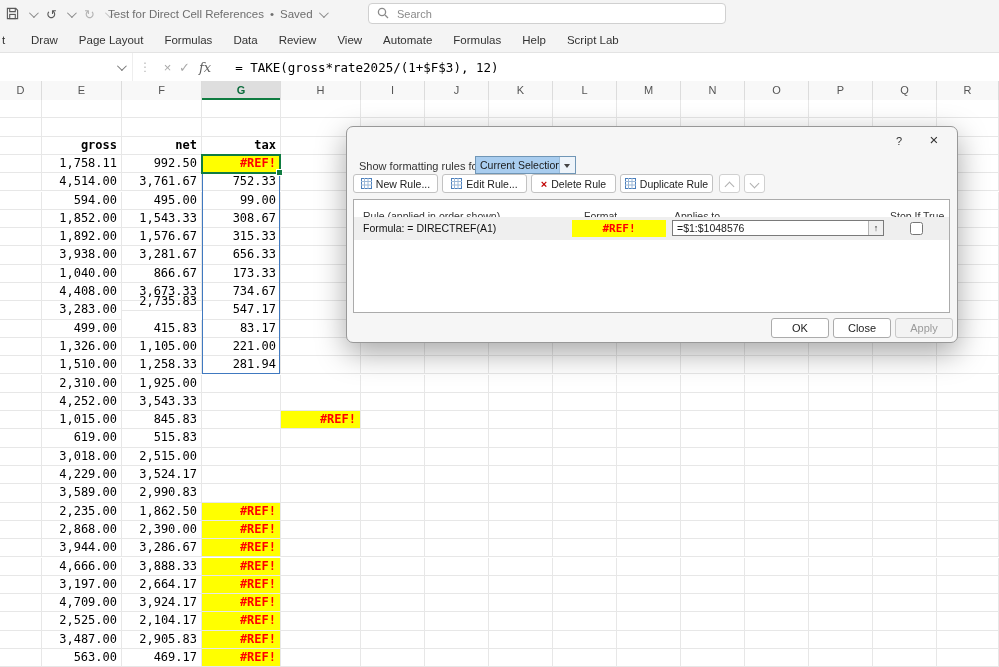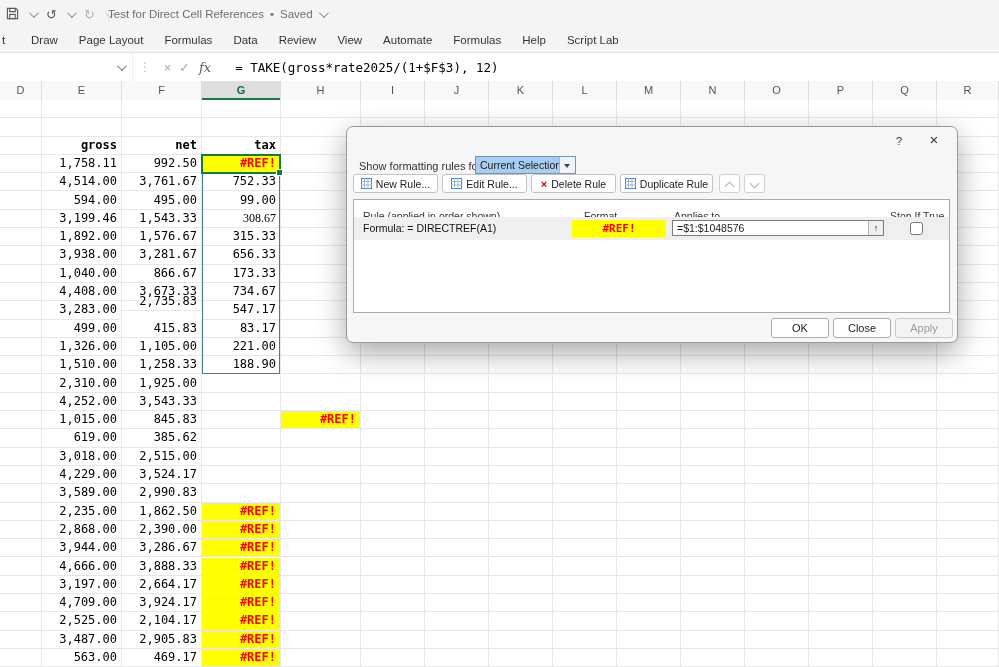--- a/index.html
+++ b/index.html
@@ -97,20 +97,29 @@
       <span class="ic">↺</span>
       <span class="chev"></span>
       <span class="ic dis">↻</span>
       <span class="chev" style="border-color:#c4c4c4"></span>
     </div>
     <div class="doc-title">
       <span>Test for Direct Cell References</span>
       <span>•</span>
       <span>Saved</span>
       <span class="chev"></span>
+    </div>
+    <div class="searchbox">
+      <span>
+        <svg width="12" height="12" viewBox="0 0 12 12" fill="none" stroke="#8a8a8a" stroke-width="1.3">
+          <circle cx="5" cy="5" r="3.6"></circle>
+            <path d="M8 8 L11 11"></path>
+        </svg>
+      </span>
+      <input placeholder="Search" style="">
     </div>
   </div>
 
   <div class="tabs">
     <span class="tab-frag">t</span>
   <span class="tab">Draw</span>
       <span class="tab">Page Layout</span>
       <span class="tab">Formulas</span>
       <span class="tab">Data</span>
       <span class="tab">Review</span>
@@ -235,23 +244,23 @@
       <div class="cell" style="left: 425px; top: 91.5px; width: 64px; height: 18.3px;"></div>
       <div class="cell" style="left: 489px; top: 91.5px; width: 64px; height: 18.3px;"></div>
       <div class="cell" style="left: 553px; top: 91.5px; width: 64px; height: 18.3px;"></div>
       <div class="cell" style="left: 617px; top: 91.5px; width: 64px; height: 18.3px;"></div>
       <div class="cell" style="left: 681px; top: 91.5px; width: 64px; height: 18.3px;"></div>
       <div class="cell" style="left: 745px; top: 91.5px; width: 64px; height: 18.3px;"></div>
       <div class="cell" style="left: 809px; top: 91.5px; width: 64px; height: 18.3px;"></div>
       <div class="cell" style="left: 873px; top: 91.5px; width: 64px; height: 18.3px;"></div>
       <div class="cell" style="left: 937px; top: 91.5px; width: 62px; height: 18.3px;"></div>
       <div class="cell" style="left: 0px; top: 109.8px; width: 42px; height: 18.3px;"></div>
-      <div class="cell num" style="left: 42px; top: 109.8px; width: 80px; height: 18.3px;">3,199.46</div>
+      <div class="cell num" style="left: 42px; top: 109.8px; width: 80px; height: 18.3px;">1,852.00</div>
       <div class="cell num" style="left: 122px; top: 109.8px; width: 80px; height: 18.3px;">1,543.33</div>
-      <div class="cell num" style="left: 202px; top: 109.8px; width: 79px; height: 18.3px; font-family: Liberation Serif, serif;">308.67</div>
+      <div class="cell num" style="left: 202px; top: 109.8px; width: 79px; height: 18.3px;">308.67</div>
       <div class="cell" style="left: 281px; top: 109.8px; width: 80px; height: 18.3px;"></div>
       <div class="cell" style="left: 361px; top: 109.8px; width: 64px; height: 18.3px;"></div>
       <div class="cell" style="left: 425px; top: 109.8px; width: 64px; height: 18.3px;"></div>
       <div class="cell" style="left: 489px; top: 109.8px; width: 64px; height: 18.3px;"></div>
       <div class="cell" style="left: 553px; top: 109.8px; width: 64px; height: 18.3px;"></div>
       <div class="cell" style="left: 617px; top: 109.8px; width: 64px; height: 18.3px;"></div>
       <div class="cell" style="left: 681px; top: 109.8px; width: 64px; height: 18.3px;"></div>
       <div class="cell" style="left: 745px; top: 109.8px; width: 64px; height: 18.3px;"></div>
       <div class="cell" style="left: 809px; top: 109.8px; width: 64px; height: 18.3px;"></div>
       <div class="cell" style="left: 873px; top: 109.8px; width: 64px; height: 18.3px;"></div>
@@ -357,21 +366,21 @@
       <div class="cell" style="left: 553px; top: 237.9px; width: 64px; height: 18.3px;"></div>
       <div class="cell" style="left: 617px; top: 237.9px; width: 64px; height: 18.3px;"></div>
       <div class="cell" style="left: 681px; top: 237.9px; width: 64px; height: 18.3px;"></div>
       <div class="cell" style="left: 745px; top: 237.9px; width: 64px; height: 18.3px;"></div>
       <div class="cell" style="left: 809px; top: 237.9px; width: 64px; height: 18.3px;"></div>
       <div class="cell" style="left: 873px; top: 237.9px; width: 64px; height: 18.3px;"></div>
       <div class="cell" style="left: 937px; top: 237.9px; width: 62px; height: 18.3px;"></div>
       <div class="cell" style="left: 0px; top: 256.2px; width: 42px; height: 18.3px;"></div>
       <div class="cell num" style="left: 42px; top: 256.2px; width: 80px; height: 18.3px;">1,510.00</div>
       <div class="cell num" style="left: 122px; top: 256.2px; width: 80px; height: 18.3px;">1,258.33</div>
-      <div class="cell num" style="left: 202px; top: 256.2px; width: 79px; height: 18.3px;">188.90</div>
+      <div class="cell num" style="left: 202px; top: 256.2px; width: 79px; height: 18.3px;">281.94</div>
       <div class="cell" style="left: 281px; top: 256.2px; width: 80px; height: 18.3px;"></div>
       <div class="cell" style="left: 361px; top: 256.2px; width: 64px; height: 18.3px;"></div>
       <div class="cell" style="left: 425px; top: 256.2px; width: 64px; height: 18.3px;"></div>
       <div class="cell" style="left: 489px; top: 256.2px; width: 64px; height: 18.3px;"></div>
       <div class="cell" style="left: 553px; top: 256.2px; width: 64px; height: 18.3px;"></div>
       <div class="cell" style="left: 617px; top: 256.2px; width: 64px; height: 18.3px;"></div>
       <div class="cell" style="left: 681px; top: 256.2px; width: 64px; height: 18.3px;"></div>
       <div class="cell" style="left: 745px; top: 256.2px; width: 64px; height: 18.3px;"></div>
       <div class="cell" style="left: 809px; top: 256.2px; width: 64px; height: 18.3px;"></div>
       <div class="cell" style="left: 873px; top: 256.2px; width: 64px; height: 18.3px;"></div>
@@ -416,21 +425,21 @@
       <div class="cell" style="left: 489px; top: 311.1px; width: 64px; height: 18.3px;"></div>
       <div class="cell" style="left: 553px; top: 311.1px; width: 64px; height: 18.3px;"></div>
       <div class="cell" style="left: 617px; top: 311.1px; width: 64px; height: 18.3px;"></div>
       <div class="cell" style="left: 681px; top: 311.1px; width: 64px; height: 18.3px;"></div>
       <div class="cell" style="left: 745px; top: 311.1px; width: 64px; height: 18.3px;"></div>
       <div class="cell" style="left: 809px; top: 311.1px; width: 64px; height: 18.3px;"></div>
       <div class="cell" style="left: 873px; top: 311.1px; width: 64px; height: 18.3px;"></div>
       <div class="cell" style="left: 937px; top: 311.1px; width: 62px; height: 18.3px;"></div>
       <div class="cell" style="left: 0px; top: 329.4px; width: 42px; height: 18.3px;"></div>
       <div class="cell num" style="left: 42px; top: 329.4px; width: 80px; height: 18.3px;">619.00</div>
-      <div class="cell num" style="left: 122px; top: 329.4px; width: 80px; height: 18.3px;">385.62</div>
+      <div class="cell num" style="left: 122px; top: 329.4px; width: 80px; height: 18.3px;">515.83</div>
       <div class="cell" style="left: 202px; top: 329.4px; width: 79px; height: 18.3px;"></div>
       <div class="cell" style="left: 281px; top: 329.4px; width: 80px; height: 18.3px;"></div>
       <div class="cell" style="left: 361px; top: 329.4px; width: 64px; height: 18.3px;"></div>
       <div class="cell" style="left: 425px; top: 329.4px; width: 64px; height: 18.3px;"></div>
       <div class="cell" style="left: 489px; top: 329.4px; width: 64px; height: 18.3px;"></div>
       <div class="cell" style="left: 553px; top: 329.4px; width: 64px; height: 18.3px;"></div>
       <div class="cell" style="left: 617px; top: 329.4px; width: 64px; height: 18.3px;"></div>
       <div class="cell" style="left: 681px; top: 329.4px; width: 64px; height: 18.3px;"></div>
       <div class="cell" style="left: 745px; top: 329.4px; width: 64px; height: 18.3px;"></div>
       <div class="cell" style="left: 809px; top: 329.4px; width: 64px; height: 18.3px;"></div>

